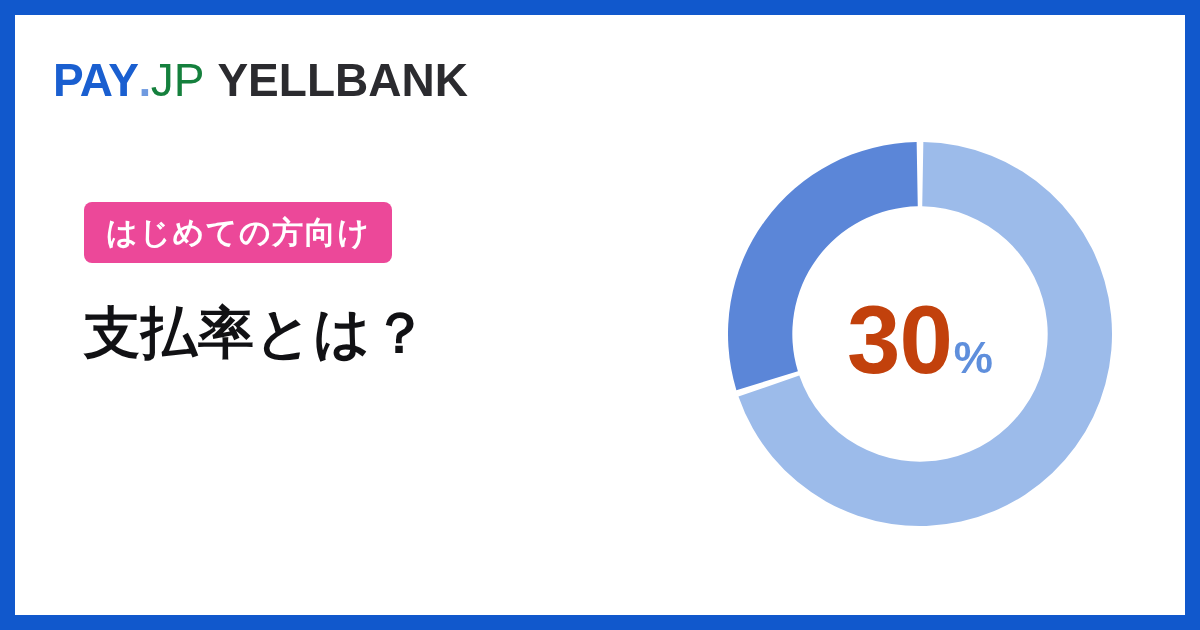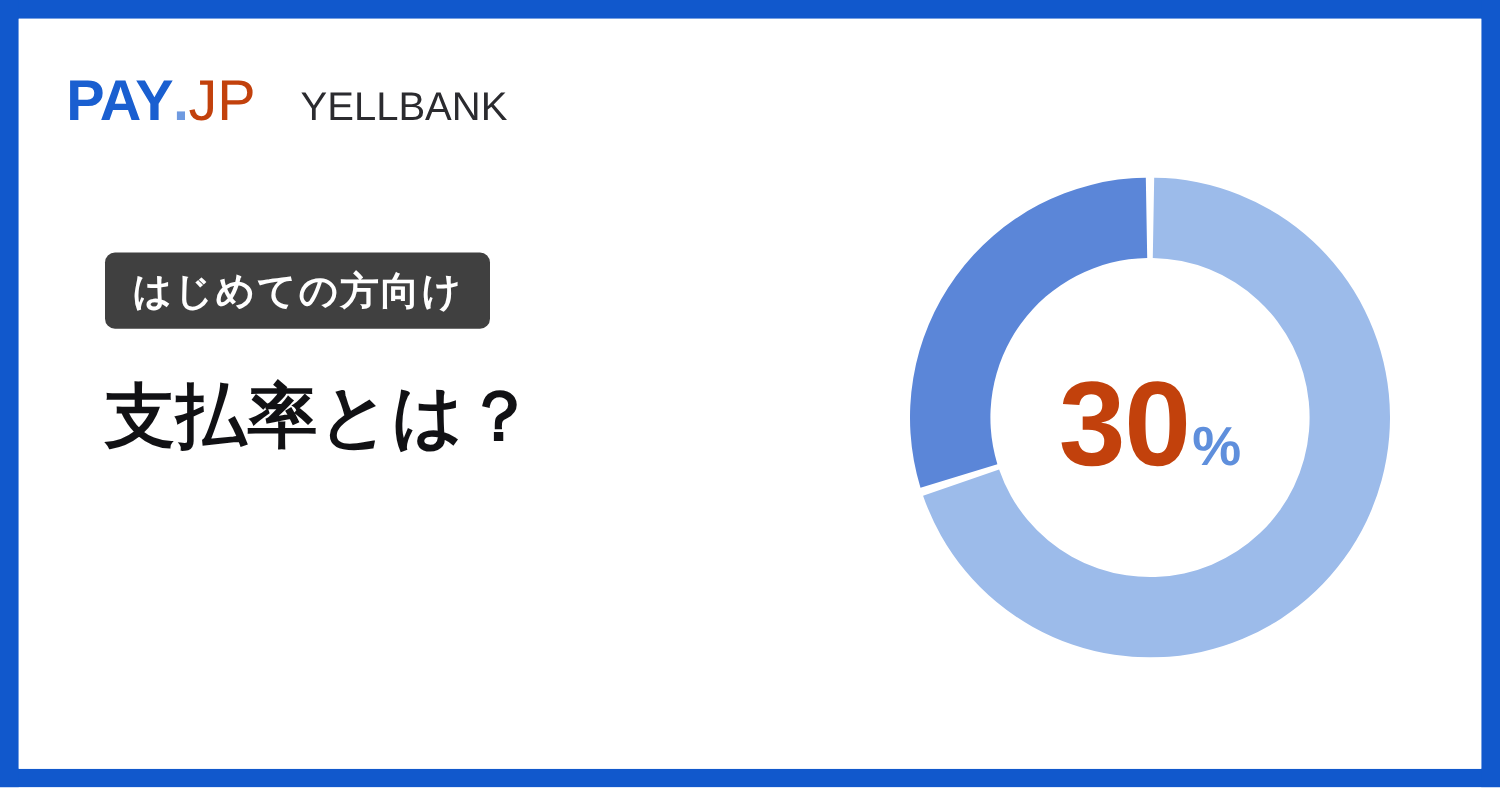--- a/index.html
+++ b/index.html
@@ -56,40 +56,39 @@
   }
   .logo-dot {
     font-size: 46px;
     font-weight: 700;
     color: #6f9ae0;
     letter-spacing: -0.5px;
   }
   .logo-jp {
     font-size: 46px;
     font-weight: 400;
-    color: #c2410c;
+    color: #15803d;
     letter-spacing: 0px;
   }
   .logo-space { display: inline-block; width: 13px; }
   .logo-bank {
-    font-size: 32px;
-    font-weight: 400;
+    font-size: 46px;
+    font-weight: 700;
     color: #2b2b2f;
     letter-spacing: 0px;
-    margin-left: 23px;
   }
 
   
   .badge {
     position: absolute;
     left: 69px;
     top: 187px;
     height: 61px;
     padding: 15px 22px;
-    background: #404040;
+    background: #ec4899;
     border-radius: 8px;
     display: flex;
     align-items: center;
     justify-content: center;
     box-sizing: border-box;
   }
   .badge-text {
     color: #ffffff;
     font-size: 31px;
     font-weight: 700;

